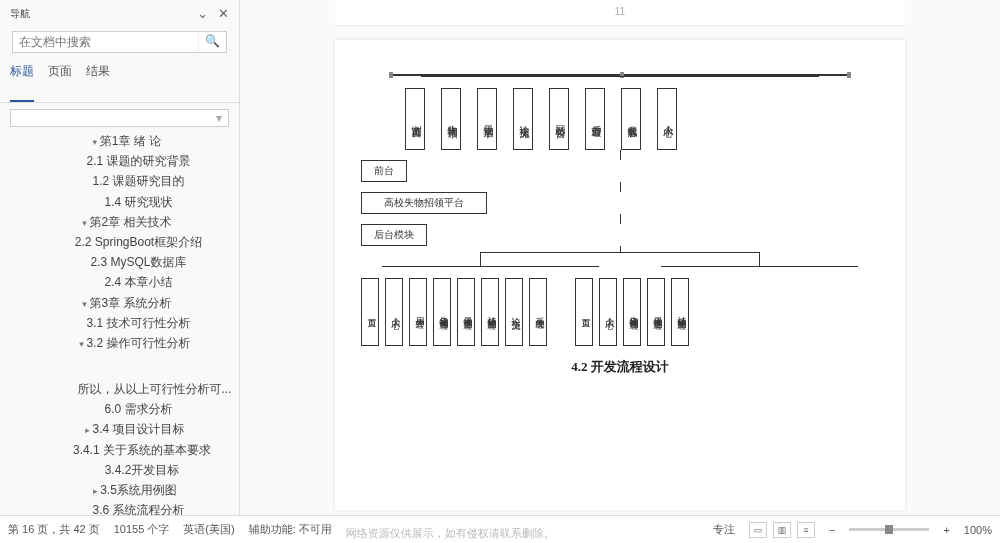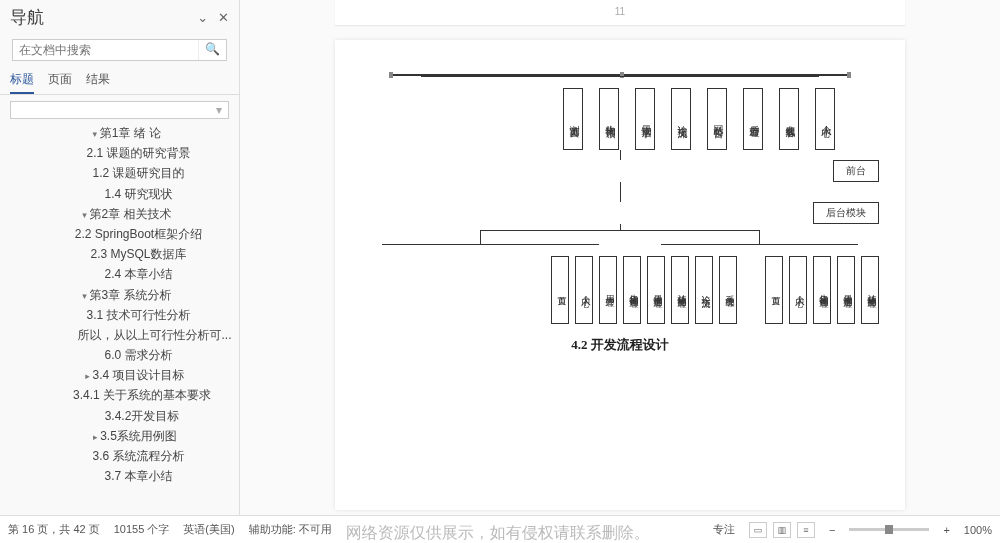--- a/index.html
+++ b/index.html
@@ -3,70 +3,70 @@
 <meta charset="utf-8">
 <style>
   * { margin: 0; padding: 0; box-sizing: border-box; }
   body { font-family: "Microsoft YaHei", "SimSun", sans-serif; font-size: 12px; color: #333; background: #fff; width: 1000px; height: 543px; overflow: hidden; position: relative; }
   
   .container { display: flex; height: 515px; }
   
   
   .nav-pane { width: 240px; border-right: 1px solid #ddd; display: flex; flex-direction: column; background: #f9f9f9; }
   .nav-header { display: flex; align-items: center; justify-content: space-between; padding: 6px 10px; }
-  .nav-title { font-size: 17px; color: #444; }
+  .nav-title { font-size: 10px; color: #444; }
   .nav-header-icons { display: flex; gap: 10px; color: #666; }
   .nav-header-icons span { cursor: pointer; font-size: 13px; }
   
   .search-box { margin: 4px 12px; display: flex; border: 1px solid #ccc; background: #fff; }
   .search-box input { flex: 1; border: none; padding: 3px 6px; font-size: 12px; outline: none; color: #888; }
   .search-box .search-btn { padding: 2px 6px; color: #666; cursor: pointer; border-left: 1px solid #eee; }
   
   .nav-tabs { display: flex; gap: 14px; padding: 6px 10px 0; border-bottom: 1px solid #ddd; font-size: 12px; }
-  .nav-tab { padding-bottom: 4px; cursor: pointer; color: #555; }
+  .nav-tab { padding-bottom: 20px; cursor: pointer; color: #555; }
   .nav-tab.active { color: #2b579a; border-bottom: 2px solid #2b579a; }
   
   .nav-filter { margin: 6px 10px 2px; border: 1px solid #ccc; height: 18px; background: #fff; display:flex; align-items:center; justify-content:flex-end; padding:0 6px; color:#aaa;}
   
   .nav-tree { flex: 1; overflow-y: auto; padding: 2px 0; font-size: 12px; }
   .tree-item { padding: 2px 0 2px 16px; cursor: pointer; white-space: nowrap; overflow: hidden; text-overflow: ellipsis; color: #444; line-height: 1.35; text-align: center; }
   .tree-item.l0 { padding-left: 12px; }
   .tree-item.l1 { padding-left: 28px; }
   .tree-item.l2 { padding-left: 35px; }
-  .tree-item.l3 { padding-left: 60px; }
+  .tree-item.l3 { padding-left: 60px; margin-top: 26px; }
   .tree-caret { display: inline-block; width: 10px; color: #777; font-size: 9px; }
   
   
   .doc-area { flex: 1; background: #fafafa; overflow: hidden; position: relative; }
   .page-prev { margin: 0 auto; width: 570px; height: 26px; background: #fff; border-bottom: 1px solid #e8e8e8; box-shadow: 0 0 2px rgba(0,0,0,0.05); text-align:center; color:#aaa; font-size:10px; padding-top:6px;}
   .page { margin: 14px auto 0; width: 570px; height: 470px; background: #fff; box-shadow: 0 0 4px rgba(0,0,0,0.1); position: relative; padding: 20px 26px; }
   
   
   .diagram { position: relative; font-family: "SimSun", serif; }
   .d-root-line { height: 2px; background: #333; margin: 14px 30px 0; position:relative;}
   .d-root-handle { position:absolute; width:4px; height:6px; background:#888; top:-2px;}
-  .d-row { display: flex; justify-content: flex-end; gap: 0; position: relative; }
+  .d-row { display: flex; justify-content: flex-start; gap: 0; position: relative; }
   
   .v-box { border: 1px solid #333; width: 20px; padding: 6px 2px; text-align: center; font-size: 10px; line-height: 1.1; writing-mode: vertical-rl; letter-spacing: 1px; height: 62px; background:#fff;}
   .v-box.sm { height: 68px; width: 18px; font-size: 9px;}
   .h-box { border: 1px solid #333; padding: 3px 12px; font-size: 10px; text-align: center; background:#fff;}
   .hline { height:1px; background:#333; position:absolute;}
   .vline { width:1px; background:#333; position:absolute;}
   
   .fig-caption { text-align: center; font-size: 11px; margin-top: 14px; font-family: "SimSun", serif; color:#222;}
   .sec-title { font-weight: bold; font-size: 13px; margin-top: 12px; font-family: "SimHei","Microsoft YaHei"; color:#222; text-align:center;}
   
   
   .status-bar { position: absolute; bottom: 0; left: 0; right: 0; height: 28px; background: #fff; border-top: 1px solid #ddd; display: flex; align-items: center; padding: 0 8px; font-size: 11px; color: #555; gap: 14px; }
   .status-bar .sp { flex: 1; }
   .status-bar .view-btns { display: flex; gap: 6px; align-items: center; }
   .status-bar .view-btn { width: 18px; height: 16px; border: 1px solid #ccc; display:flex; align-items:center; justify-content:center; font-size:9px; color:#666; cursor:pointer;}
   .zoom-slider { width: 80px; height: 3px; background: #ccc; position: relative; }
   .zoom-slider .thumb { position: absolute; left: 50%; top: -3px; width: 8px; height: 9px; background: #888; transform: translateX(-50%);}
-  .watermark { color: #bbb; font-size: 16px; margin-top: 7px;}
+  .watermark { color: #bbb; font-size: 11px; margin-top: 7px;}
 </style>
 </head>
 <body>
 
 <div class="container">
 
   <div class="nav-pane">
     <div class="nav-header">
       <span class="nav-title">导航</span>
       <div class="nav-header-icons">
@@ -88,20 +88,21 @@
         <div class="tree-item l0"><span class="tree-caret">▾</span><span>第1章  绪 论</span></div>
         <div class="tree-item l1"><span class="tree-caret"></span><span>2.1 课题的研究背景</span></div>
         <div class="tree-item l1"><span class="tree-caret"></span><span>1.2 课题研究目的</span></div>
         <div class="tree-item l1"><span class="tree-caret"></span><span>1.4 研究现状</span></div>
         <div class="tree-item l0"><span class="tree-caret">▾</span><span>第2章 相关技术</span></div>
         <div class="tree-item l1"><span class="tree-caret"></span><span>2.2 SpringBoot框架介绍</span></div>
         <div class="tree-item l1"><span class="tree-caret"></span><span>2.3 MySQL数据库</span></div>
         <div class="tree-item l1"><span class="tree-caret"></span><span>2.4 本章小结</span></div>
         <div class="tree-item l0"><span class="tree-caret">▾</span><span>第3章 系统分析</span></div>
         <div class="tree-item l1"><span class="tree-caret"></span><span>3.1 技术可行性分析</span></div>
+        <div class="tree-item l1"><span class="tree-caret">▾</span><span>3.2  操作可行性分析</span></div>
         <div class="tree-item l3"><span class="tree-caret"></span><span>所以，从以上可行性分析可...</span></div>
         <div class="tree-item l1"><span class="tree-caret"></span><span>6.0 需求分析</span></div>
         <div class="tree-item l1"><span class="tree-caret">▸</span><span>3.4 项目设计目标</span></div>
         <div class="tree-item l2"><span class="tree-caret"></span><span>3.4.1 关于系统的基本要求</span></div>
         <div class="tree-item l2"><span class="tree-caret"></span><span>3.4.2开发目标</span></div>
         <div class="tree-item l1"><span class="tree-caret">▸</span><span>3.5系统用例图</span></div>
         <div class="tree-item l1"><span class="tree-caret"></span><span>3.6 系统流程分析</span></div>
         <div class="tree-item l1"><span class="tree-caret"></span><span>3.7 本章小结</span></div>
       </div>
   </div>
@@ -133,20 +134,23 @@
           </div>
 
         <div style="position:relative; height:10px;">
             <div class="vline" style="left:50%; top:0; height:10px;"></div>
           </div>
         <div class="d-row">
             <div class="h-box">前台</div>
           </div>
         <div style="position:relative; height:10px;">
             <div class="vline" style="left:50%; top:0; height:10px;"></div>
+          </div>
+        <div class="d-row">
+            <div class="h-box" style="padding:3px 22px;">高校失物招领平台</div>
           </div>
         <div style="position:relative; height:10px;">
             <div class="vline" style="left:50%; top:0; height:10px;"></div>
           </div>
         <div class="d-row">
             <div class="h-box">后台模块</div>
           </div>
 
         <div style="position:relative; height:14px;">
           <div class="vline" style="left:50%; top:0; height:6px;"></div>

